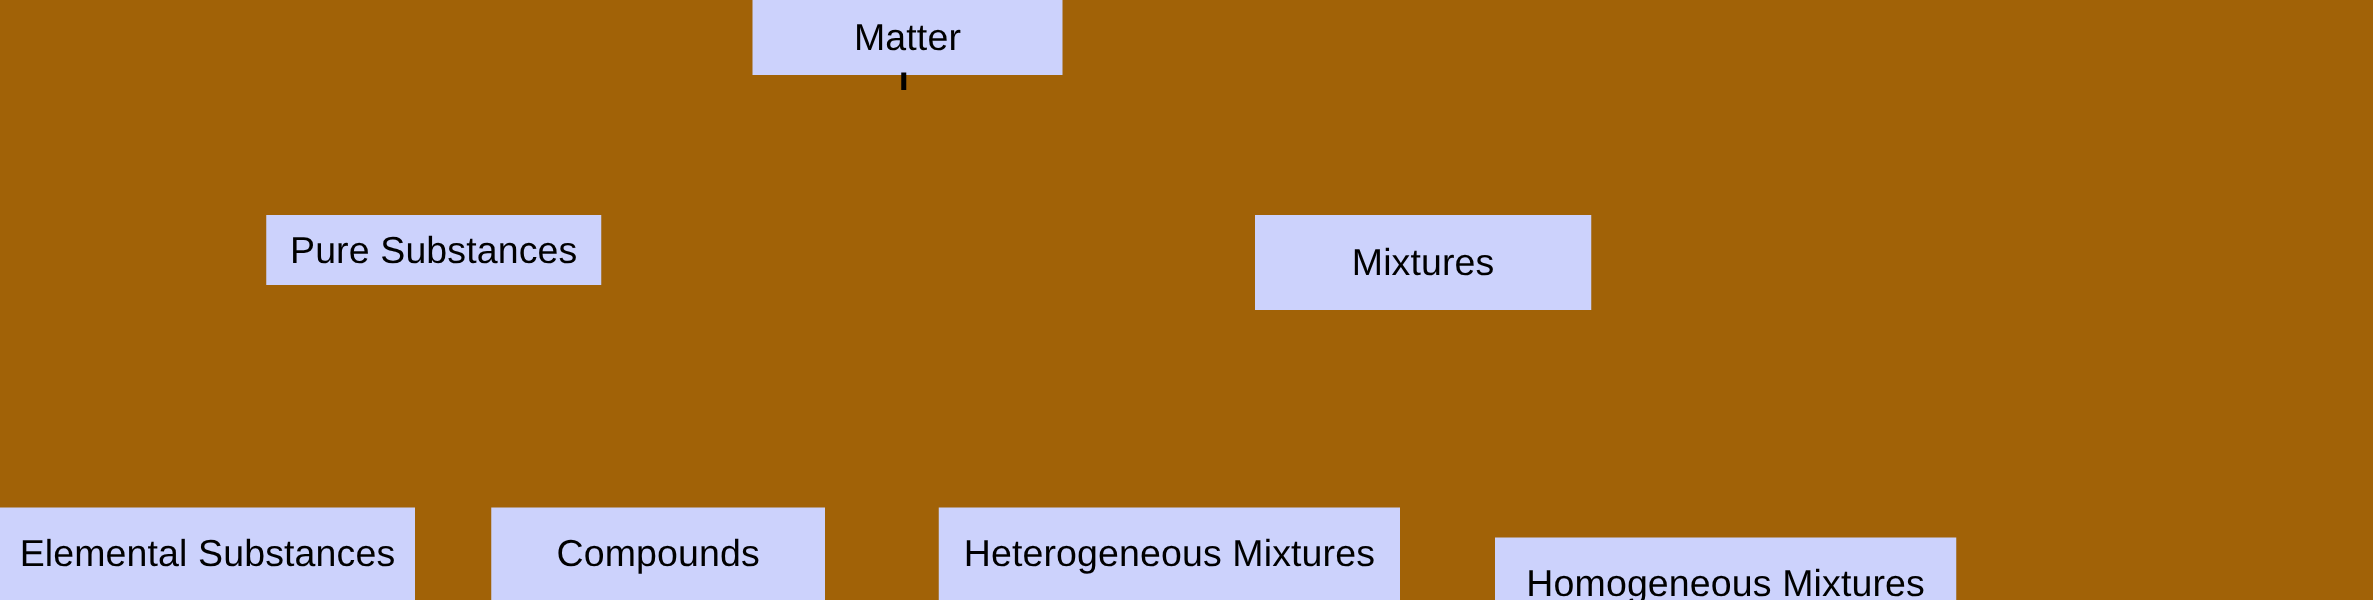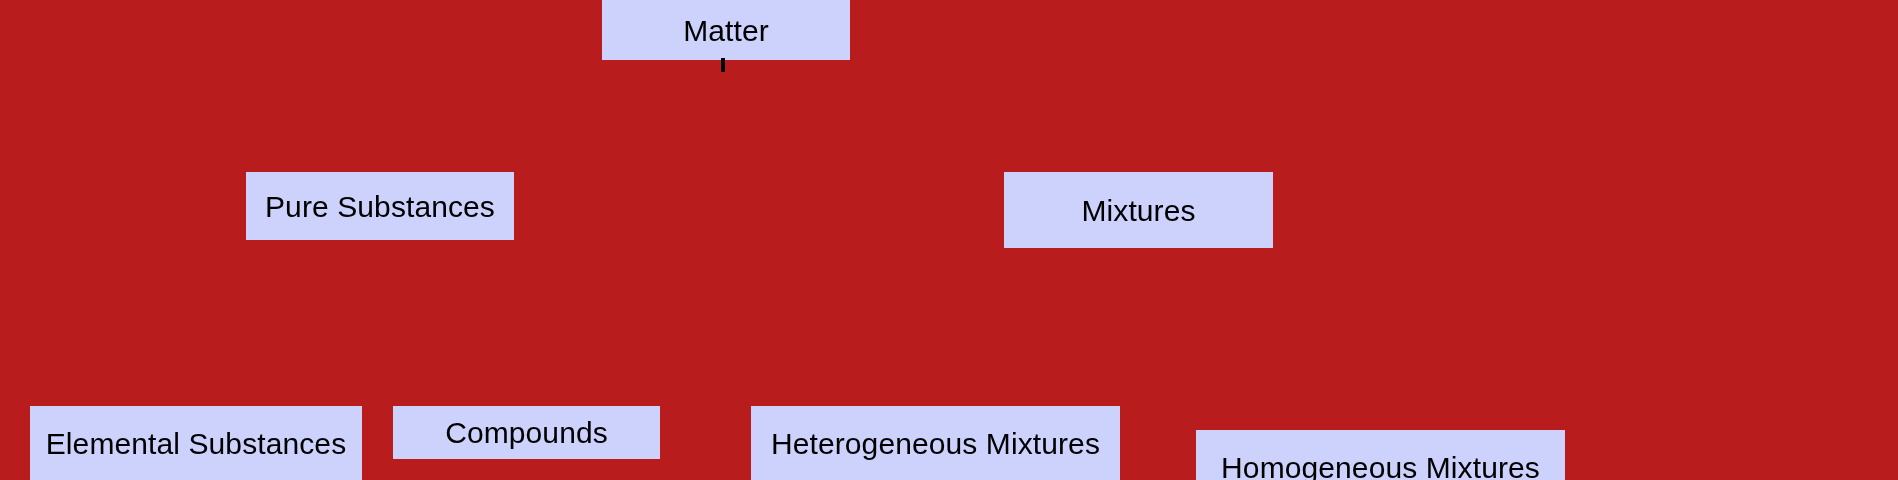--- a/index.html
+++ b/index.html
@@ -8,21 +8,21 @@
     padding: 0;
     background: #000000;
   }
   body {
     font-family: "Liberation Sans", "DejaVu Sans", sans-serif;
   }
   #diagram-canvas {
     position: relative;
     width: 1898px;
     height: 480px;
-    background: #b91c1c;
+    background: #a16207;
     overflow: hidden;
   }
   .node-box {
     position: absolute;
     box-sizing: border-box;
     background: #ccd2fc;
     color: #000000;
     display: flex;
     align-items: center;
     justify-content: center;
@@ -46,33 +46,33 @@
 <body>
 
 <div id="diagram-canvas">
 
   <div class="node-box" style="left:602px; top:0px; width:248px; height:60px;">
     <span class="node-label">Matter</span>
   </div>
 
   <div class="connector-stub" style="left:721px; top:58px; height:14px;"></div>
 
-  <div class="node-box" style="left:246px; top:172px; width:268px; height:68px;">
+  <div class="node-box" style="left:213px; top:172px; width:268px; height:56px;">
     <span class="node-label">Pure Substances</span>
   </div>
 
   <div class="node-box" style="left:1004px; top:172px; width:269px; height:76px;">
     <span class="node-label">Mixtures</span>
   </div>
 
-  <div class="node-box" style="left:0px; top:406px; width:332px; height:74px;margin-left:30px;">
+  <div class="node-box" style="left:0px; top:406px; width:332px; height:74px;">
     <span class="node-label">Elemental Substances</span>
   </div>
 
-  <div class="node-box" style="left:393px; top:406px; width:267px; height:53px;">
+  <div class="node-box" style="left:393px; top:406px; width:267px; height:74px;">
     <span class="node-label">Compounds</span>
   </div>
 
   <div class="node-box" style="left:751px; top:406px; width:369px; height:74px;">
     <span class="node-label">Heterogeneous Mixtures</span>
   </div>
 
   <div class="node-box" style="left:1196px; top:430px; width:369px; height:74px;">
     <span class="node-label">Homogeneous Mixtures</span>
   </div>

